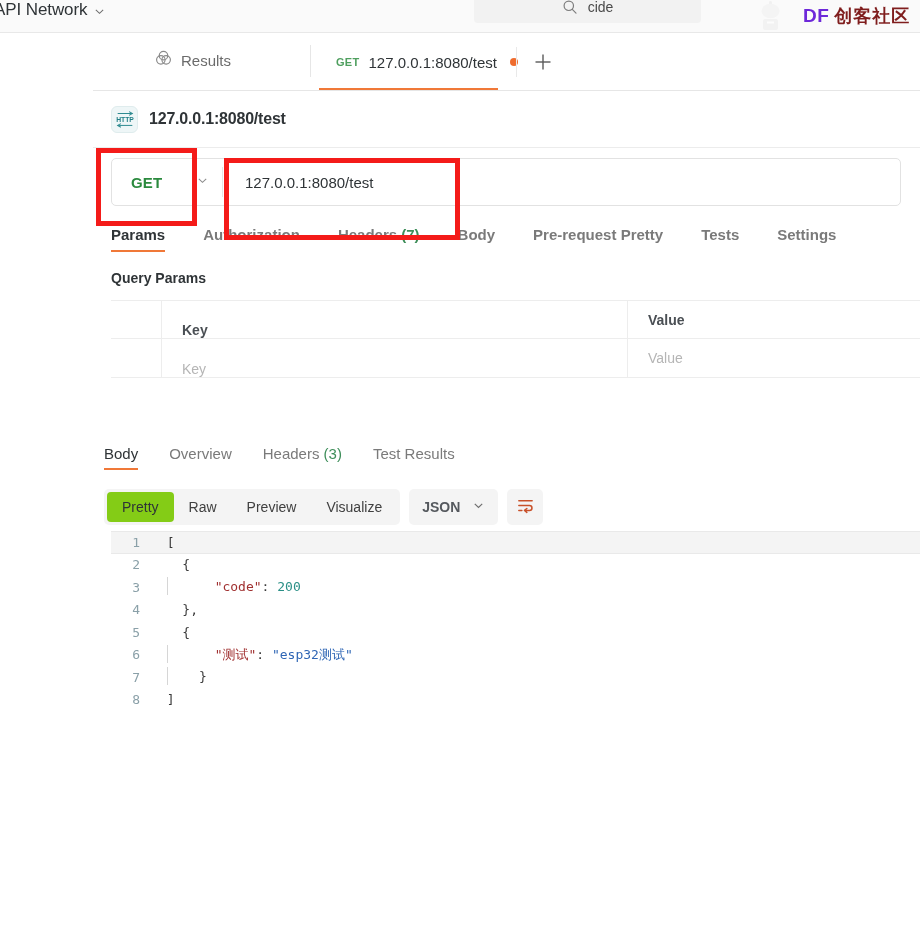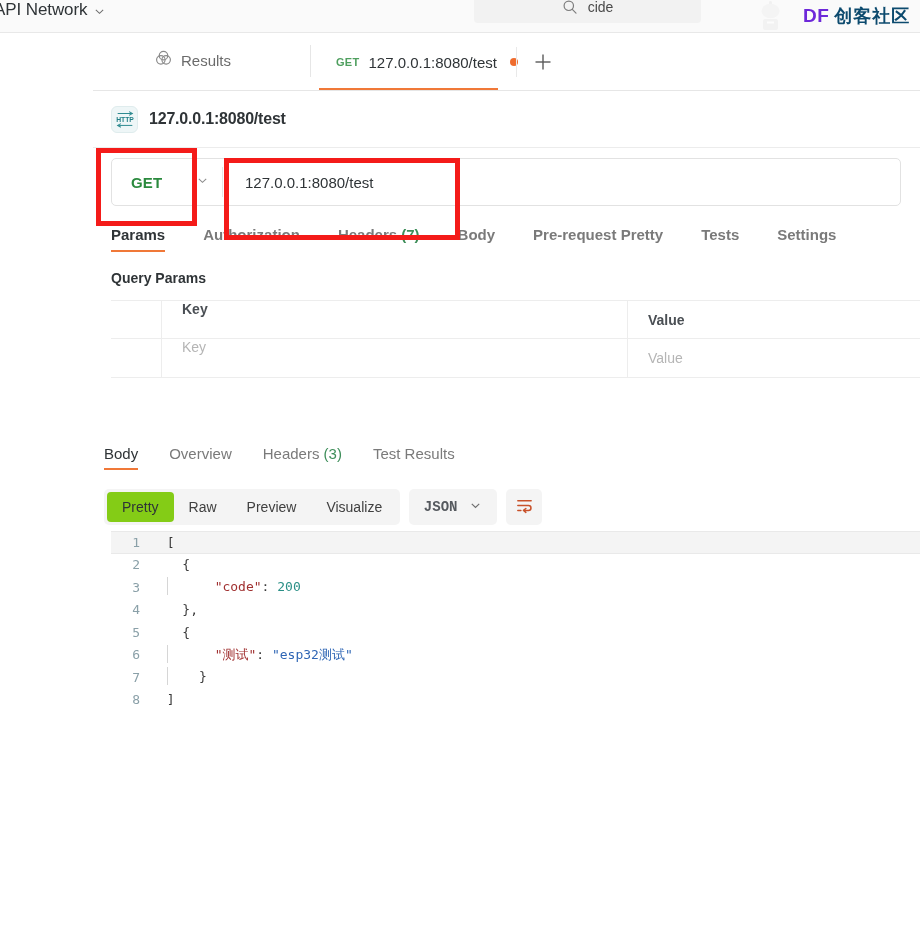--- a/index.html
+++ b/index.html
@@ -36,21 +36,21 @@
 
   
   .watermark {
     position: absolute; right: 2px; top: -2px;
     width: 160px; height: 36px;
     display: flex; align-items: center; gap: 5px;
     pointer-events: none;
   }
   .wm-robot { width: 40px; height: 34px; opacity: .55; }
   .wm-df { font-size: 19px; font-weight: bold; color: #6d28d9; letter-spacing: .5px; }
-  .wm-cn { font-size: 18px; font-weight: bold; color: #0c4a6e; letter-spacing: 1px; }
+  .wm-cn { font-size: 18px; font-weight: bold; color: #7f1d1d; letter-spacing: 1px; }
 
   
   .sidebar {
     position: absolute; left: 0; top: 33px; width: 93px; height: 898px;
     background: #fafafa; border-right: 1px solid #e4e4e4;
   }
   .sb-toolbar {
     position: absolute; left: 0; top: 6px; width: 93px; height: 42px;
     display: flex; align-items: center; gap: 7px; padding-left: -6px;
     border-bottom: 1px solid #e8e8e8;
@@ -167,21 +167,21 @@
     font-size: 14px; font-weight: bold; color: #2f3437;
   }
 
   
   .params-table {
     position: absolute; left: 111px; top: 300px; width: 860px;
   }
   .pt-row { display: flex; height: 39px; border-bottom: 1px solid #ededed; }
   .pt-row.head { border-top: 1px solid #ededed; }
   .pt-check { width: 51px; border-right: 1px solid #ededed; }
-  .pt-key { width: 466px; border-right: 1px solid #ededed; display: flex; align-items: flex-start; padding-left: 20px; }
+  .pt-key { width: 466px; border-right: 1px solid #ededed; display: flex; align-items: flex-end; padding-left: 20px; }
   .pt-val { flex: 1; display: flex; align-items: center; padding-left: 20px; }
   .pt-head-txt { font-size: 14px; font-weight: bold; color: #4a4f54; }
   .pt-ph { font-size: 14px; color: #b5b5b5; }
 
   
   .resp-tabs {
     position: absolute; left: 104px; top: 445px;
     display: flex; align-items: flex-end;
   }
   .resp-tab {
@@ -202,21 +202,21 @@
   .seg-item {
     font-size: 14px; color: #404040; padding: 0 15px; height: 30px;
     display: flex; align-items: center; border-radius: 4px;
   }
   .seg-item.active { background: #84cc16; color: #2f3437; }
   .json-sel {
     background: #f4f4f4; border-radius: 5px; height: 36px; min-width: 88px;
     display: flex; align-items: center; justify-content: center; gap: 12px;
     padding: 0 13px;
   }
-  .json-sel .jt { font-size: 14px; font-weight: bold; color: #55595e; font-family: Liberation Mono, monospace; }
+  .json-sel .jt { font-size: 14px; font-weight: bold; color: #55595e; }
   .wrap-btn {
     background: #f4f4f4; border-radius: 5px; width: 36px; height: 36px;
     display: flex; align-items: center; justify-content: center;
   }
 
   
   .code {
     position: absolute; left: 111px; top: 531px; width: 809px; height: 190px;
     font-family: "DejaVu Sans Mono", "Liberation Mono", monospace;
     font-size: 13px;

